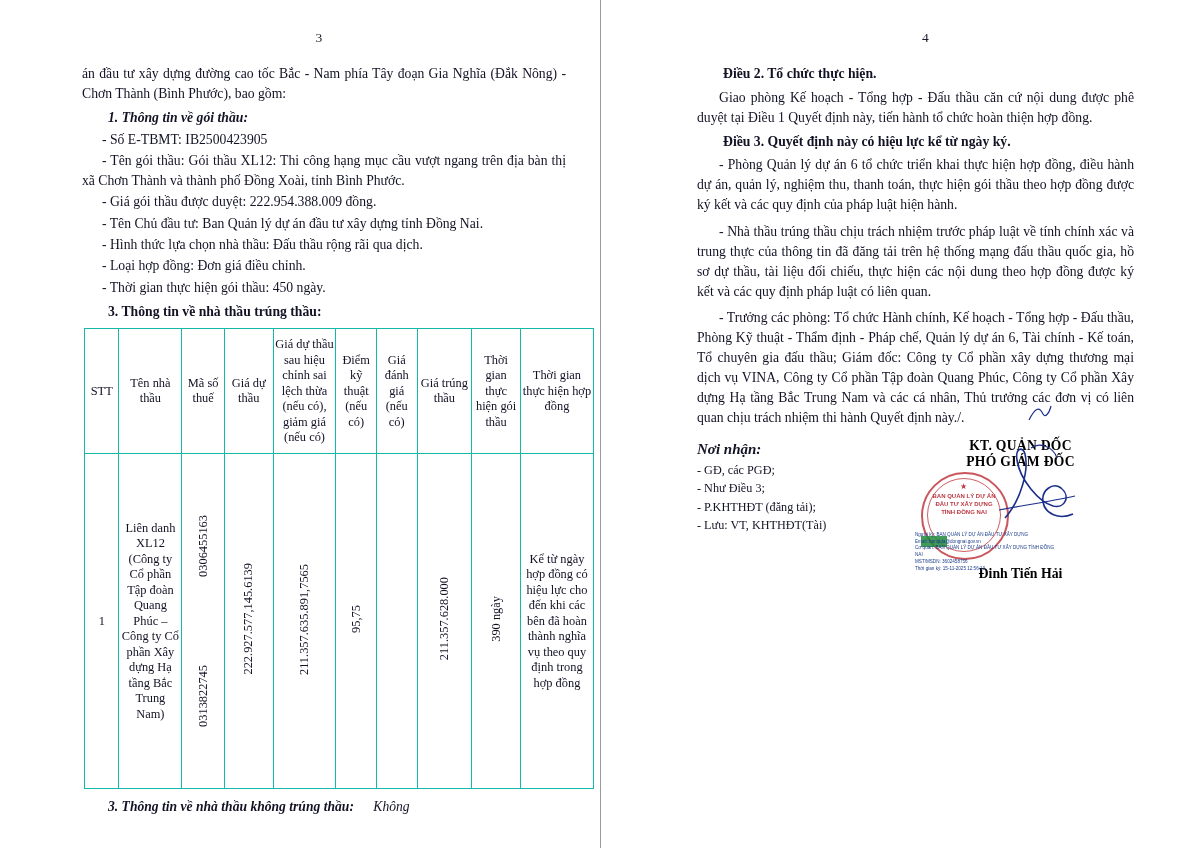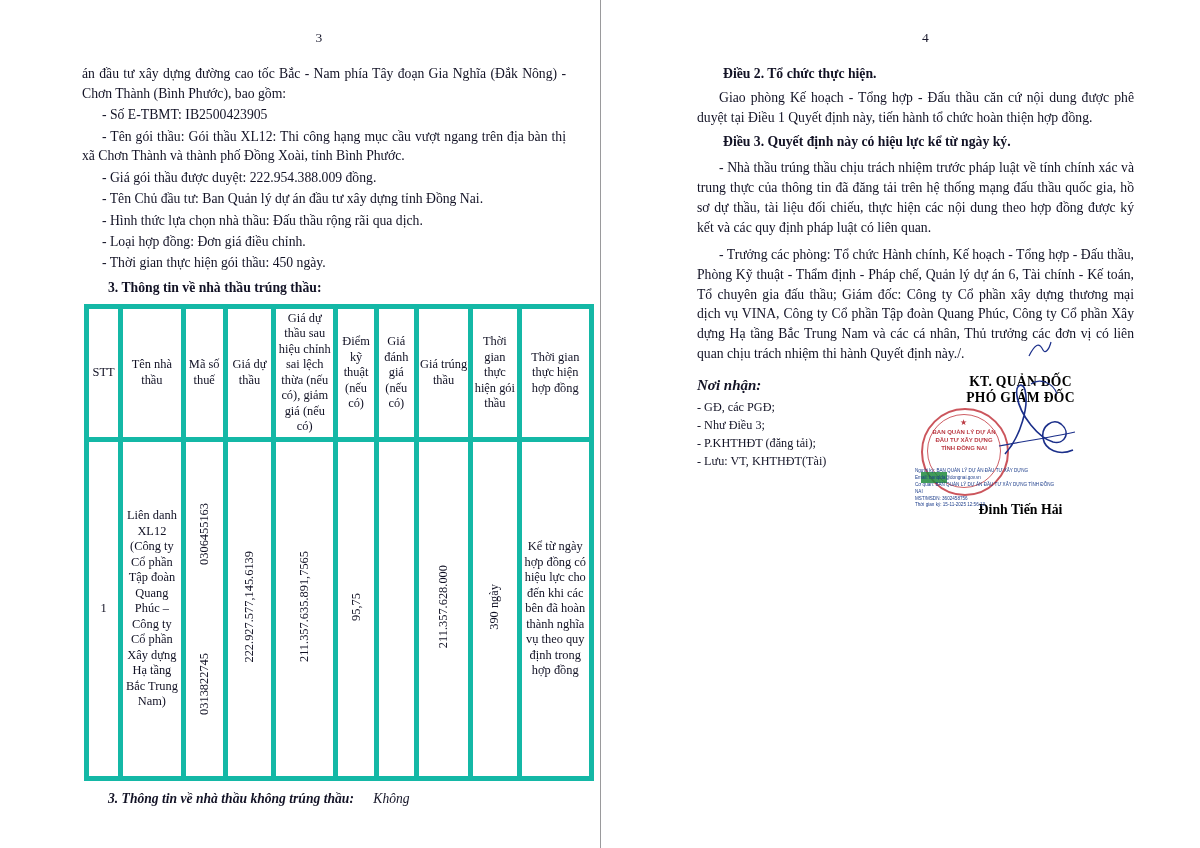--- a/index.html
+++ b/index.html
@@ -69,21 +69,21 @@
   }
 
   
   table.bid {
     border-collapse: collapse;
     width: 510px;
     margin: 6px 0 0 2px;
     table-layout: fixed;
   }
   table.bid th, table.bid td {
-    border: 5px solid #14b8a6;
+    border: 1px solid #14b8a6;
     font-size: 12.4px;
     color: #111124;
     vertical-align: middle;
     text-align: center;
     padding: 2px 1px;
     line-height: 1.25;
   }
   table.bid th {
     font-weight: normal;
     height: 120px;
@@ -210,20 +210,21 @@
 </head>
 <body>
 
 <div class="spread">
 
   <div class="page page-left">
     <div class="page-number">3</div>
 
     <p>án đầu tư xây dựng đường cao tốc Bắc - Nam phía Tây đoạn Gia Nghĩa (Đắk Nông) - Chơn Thành (Bình Phước), bao gồm:</p>
 
+    <p class="sec-head">1. Thông tin về gói thầu:</p>
 
     <p class="dash">- Số E-TBMT: IB2500423905</p>
     <p class="dash">- Tên gói thầu: Gói thầu XL12: Thi công hạng mục cầu vượt ngang trên địa bàn thị xã Chơn Thành và thành phố Đồng Xoài, tỉnh Bình Phước.</p>
     <p class="dash">- Giá gói thầu được duyệt: 222.954.388.009 đồng.</p>
     <p class="dash">- Tên Chủ đầu tư: Ban Quản lý dự án đầu tư xây dựng tỉnh Đồng Nai.</p>
     <p class="dash">- Hình thức lựa chọn nhà thầu: Đấu thầu rộng rãi qua dịch.</p>
     <p class="dash">- Loại hợp đồng: Đơn giá điều chỉnh.</p>
     <p class="dash">- Thời gian thực hiện gói thầu: 450 ngày.</p>
 
     <p class="sec-head-2">3. Thông tin về nhà thầu trúng thầu:</p>
@@ -297,20 +298,21 @@
   </div>
 
   <div class="page page-right">
     <div class="page-number">4</div>
 
     <p class="sec-head-2" style="text-indent:26px;">Điều 2. Tổ chức thực hiện.</p>
     <p class="indent">Giao phòng Kế hoạch - Tổng hợp - Đấu thầu căn cứ nội dung được phê duyệt tại Điều 1 Quyết định này, tiến hành tổ chức hoàn thiện hợp đồng.</p>
 
     <p class="sec-head-2" style="text-indent:26px;margin-top:4px;">Điều 3. Quyết định này có hiệu lực kể từ ngày ký.</p>
 
+    <p class="indent" style="margin-top:3px;">- Phòng Quản lý dự án 6 tổ chức triển khai thực hiện hợp đồng, điều hành dự án, quản lý, nghiệm thu, thanh toán, thực hiện gói thầu theo hợp đồng được ký kết và các quy định của pháp luật hiện hành.</p>
     <p class="indent" style="margin-top:7px;">- Nhà thầu trúng thầu chịu trách nhiệm trước pháp luật về tính chính xác và trung thực của thông tin đã đăng tải trên hệ thống mạng đấu thầu quốc gia, hồ sơ dự thầu, tài liệu đối chiếu, thực hiện các nội dung theo hợp đồng được ký kết và các quy định pháp luật có liên quan.</p>
     <p class="indent" style="margin-top:7px;">- Trưởng các phòng: Tổ chức Hành chính, Kế hoạch - Tổng hợp - Đấu thầu, Phòng Kỹ thuật - Thẩm định - Pháp chế, Quản lý dự án 6, Tài chính - Kế toán, Tổ chuyên gia đấu thầu; Giám đốc: Công ty Cổ phần xây dựng thương mại dịch vụ VINA, Công ty Cổ phần Tập đoàn Quang Phúc, Công ty Cổ phần Xây dựng Hạ tầng Bắc Trung Nam và các cá nhân, Thủ trưởng các đơn vị có liên quan chịu trách nhiệm thi hành Quyết định này./.</p>
 
     <div class="sign-wrap">
       <div class="recv">
         <div class="title">Nơi nhận:</div>
         <div>- GĐ, các PGĐ;</div>
         <div>- Như Điều 3;</div>
         <div>- P.KHTHĐT (đăng tải);</div>
         <div>- Lưu: VT, KHTHĐT(Tài)</div>

